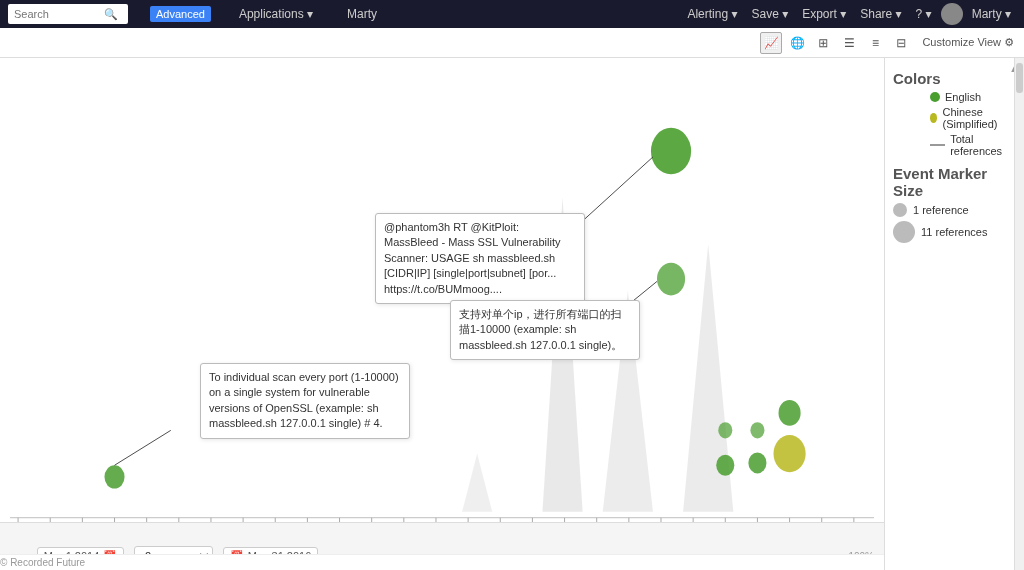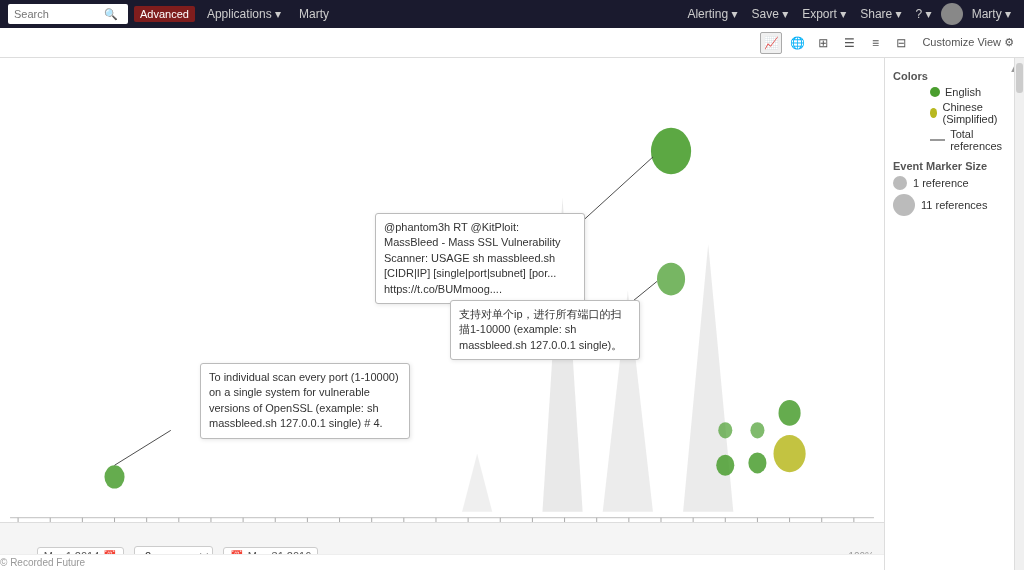--- a/index.html
+++ b/index.html
@@ -5,21 +5,21 @@
     * { box-sizing: border-box; margin: 0; padding: 0; }
     body { font-family: Arial, sans-serif; font-size: 12px; background: #fff; width: 1024px; height: 570px; overflow: hidden; }
 
     
     .topnav {
       height: 28px;
       background: #1a1a2e;
       display: flex;
       align-items: center;
       padding: 0 8px;
-      gap: 6px;
+      gap: 22px;
     }
     .search-box {
       display: flex;
       align-items: center;
       background: #fff;
       border-radius: 2px;
       padding: 2px 6px;
       width: 120px;
       height: 20px;
     }
@@ -31,21 +31,21 @@
       background: transparent;
     }
     .search-icon-btn {
       background: none;
       border: none;
       cursor: pointer;
       color: #555;
       font-size: 11px;
     }
     .advanced-btn {
-      background: #7f1d1d;
+      background: #3b82f6;
       color: #fff;
       border: none;
       border-radius: 2px;
       font-size: 11px;
       padding: 2px 6px;
       cursor: pointer;
     }
     .nav-link {
       color: #ccc;
       font-size: 12px;
@@ -233,21 +233,21 @@
       position: absolute;
       top: 4px;
       right: 4px;
       cursor: pointer;
       color: #999;
       font-size: 11px;
     }
     .legend-section-title {
       font-weight: bold;
       color: #555;
-      font-size: 11px;
+      font-size: 15px;
       margin: 4px 4px 4px 0;
     }
     .legend-item {
       display: flex;
       align-items: center;
       gap: 5px;
       margin: 3px 0;
       font-size: 11px;
       padding-left: 37px;
     }

